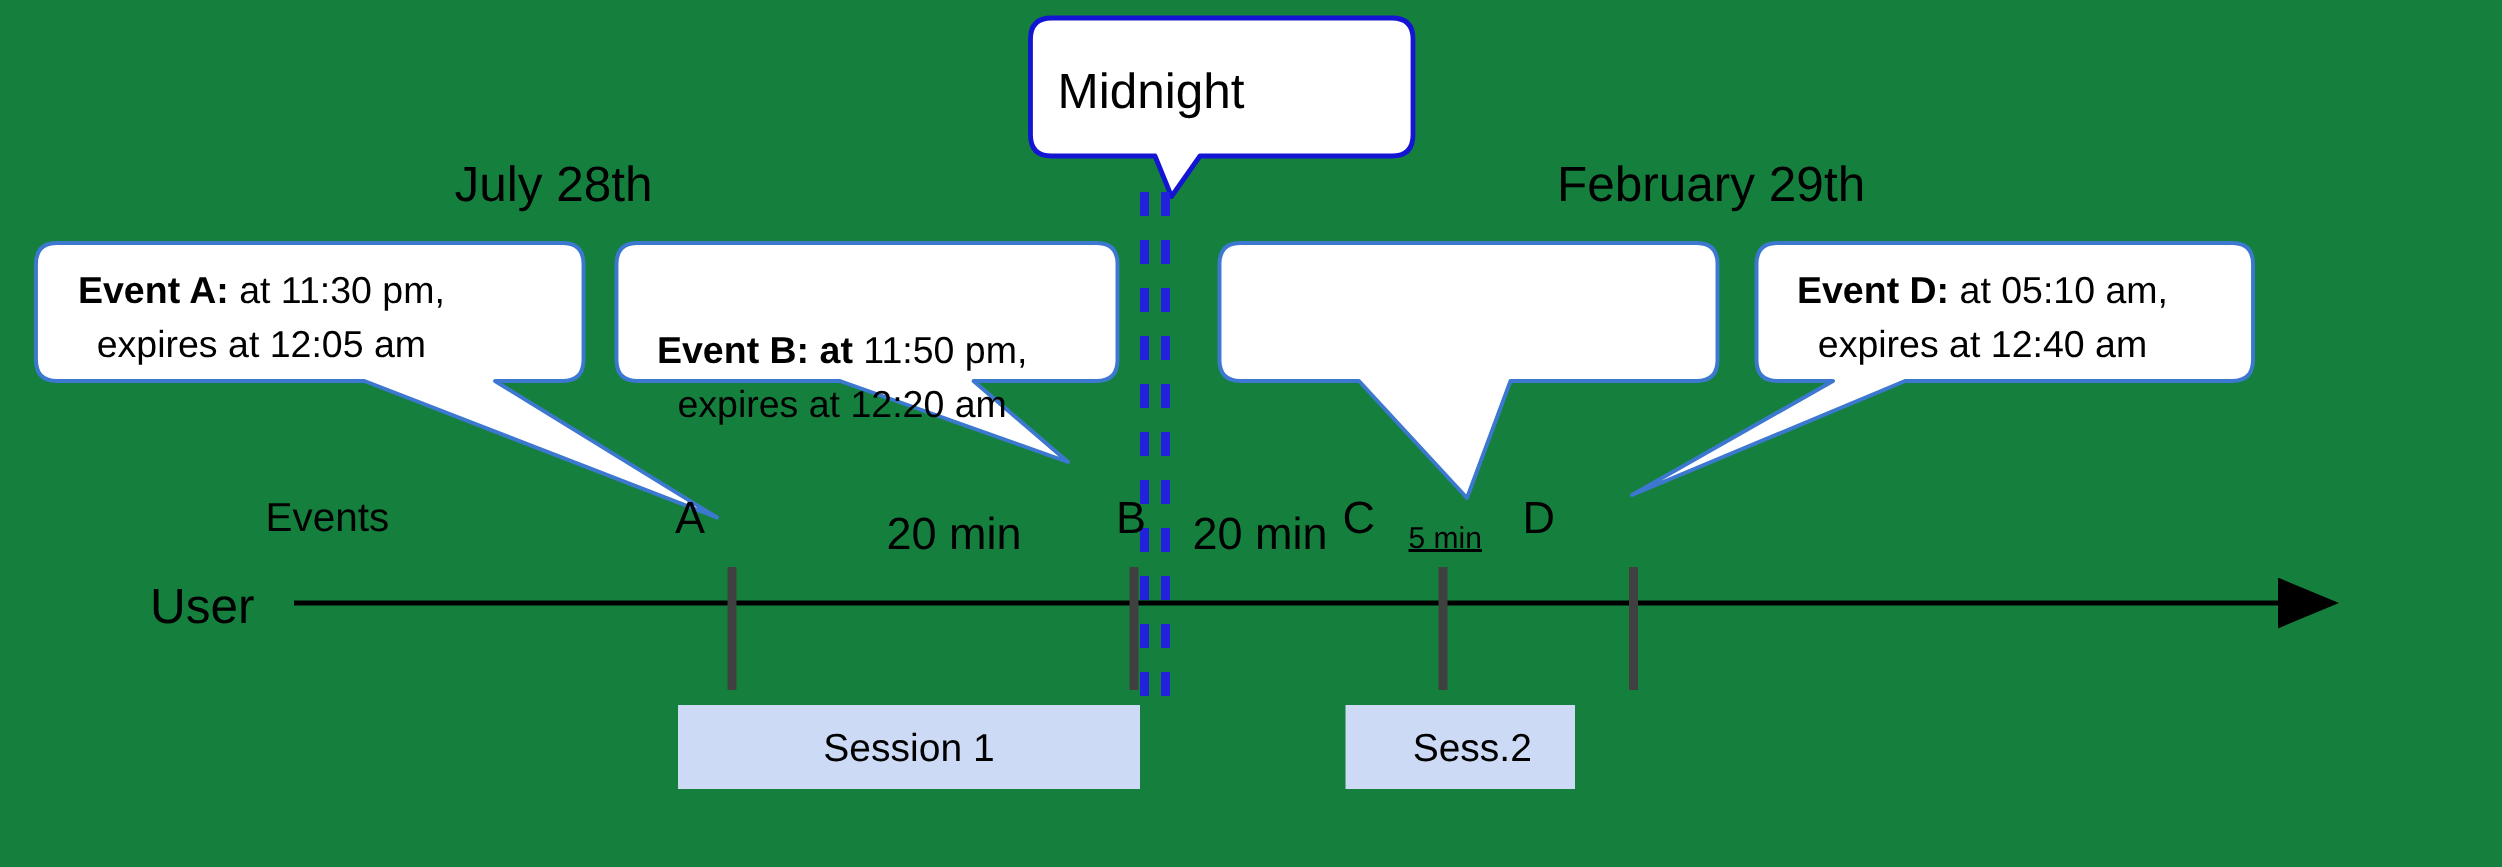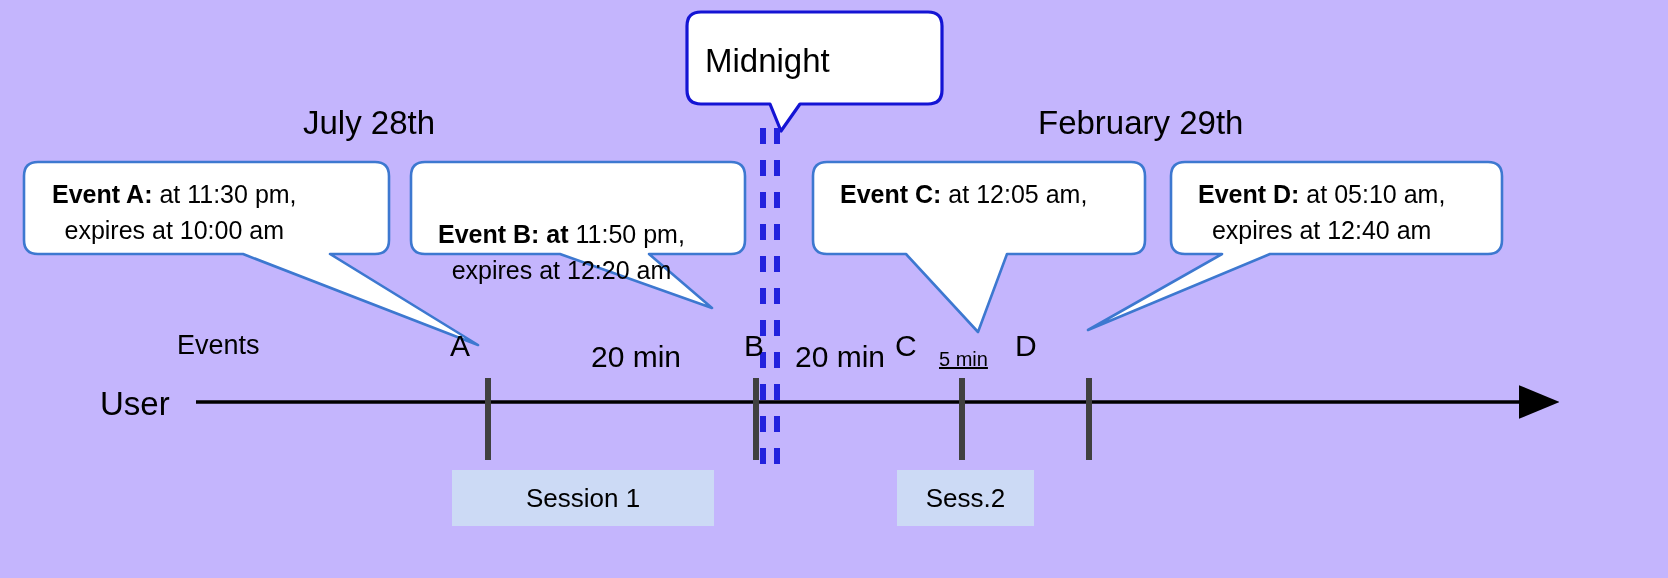--- a/index.html
+++ b/index.html
@@ -8,21 +8,21 @@
     background: #ffffff;
   }
   body {
     font-family: "Liberation Sans", sans-serif;
     color: #000000;
   }
   #stage {
     position: relative;
     width: 1668px;
     height: 578px;
-    background: #c4b5fd;
+    background: #15803d;
     overflow: hidden;
   }
   .svg-layer {
     position: absolute;
     left: 0;
     top: 0;
     width: 1668px;
     height: 578px;
   }
   .callout-text {
@@ -127,49 +127,48 @@
     <line x1="1089" y1="378" x2="1089" y2="460" stroke="#404040" stroke-width="6"></line>
   </svg>
 
   <div class="midnight-label" style="left:705px; top:42px;">Midnight</div>
 
   <div class="date-label" style="left:303px; top:104px;">July 28th</div>
   <div class="date-label" style="left:1038px; top:104px;">February 29th</div>
 
   <div class="callout-text" style="left:52px; top:176px;">
     <div><b>Event A:</b><span> at 11:30 pm,</span></div>
-    <div>expires at 10:00 am</div>
+    <div>expires at 12:05 am</div>
   </div>
 
   <div class="callout-text" style="left:438px; top:176px;margin-top:40px;">
     <div><b>Event B: at</b><span> 11:50 pm,</span></div>
     <div>expires at 12:20 am</div>
   </div>
 
   <div class="callout-text" style="left:840px; top:176px;">
-    <div><b>Event C:</b><span> at 12:05 am,</span></div>
   </div>
 
   <div class="callout-text" style="left:1198px; top:176px;">
     <div><b>Event D:</b><span>  at 05:10 am,</span></div>
     <div>expires at 12:40 am</div>
   </div>
 
   <div class="events-caption" style="left:177px; top:330px;">Events</div>
   <div class="axis-caption" style="left:100px; top:385px;">User</div>
 
   <div class="event-letter" style="left:450px; top:329px;">A</div>
   <div class="event-letter" style="left:744px; top:329px;">B</div>
   <div class="event-letter" style="left:895px; top:329px;">C</div>
   <div class="event-letter" style="left:1015px; top:329px;">D</div>
 
   <div class="interval-label" style="left:591px; top:340px;">20 min</div>
   <div class="interval-label" style="left:795px; top:340px;">20 min</div>
   <div class="interval-label small" style="left:939px; top:348px;">5 min</div>
 
-  <div class="session-box" style="left:452px; top:470px; width:262px; height:56px;">
+  <div class="session-box" style="left:452px; top:470px; width:308px; height:56px;">
     <span>Session 1</span>
   </div>
-  <div class="session-box" style="left:897px; top:470px; width:137px; height:56px;">
+  <div class="session-box" style="left:897px; top:470px; width:137px; height:56px;padding-left:16px;">
     <span>Sess.2</span>
   </div>
 
 </div>
 
 </body></html>

